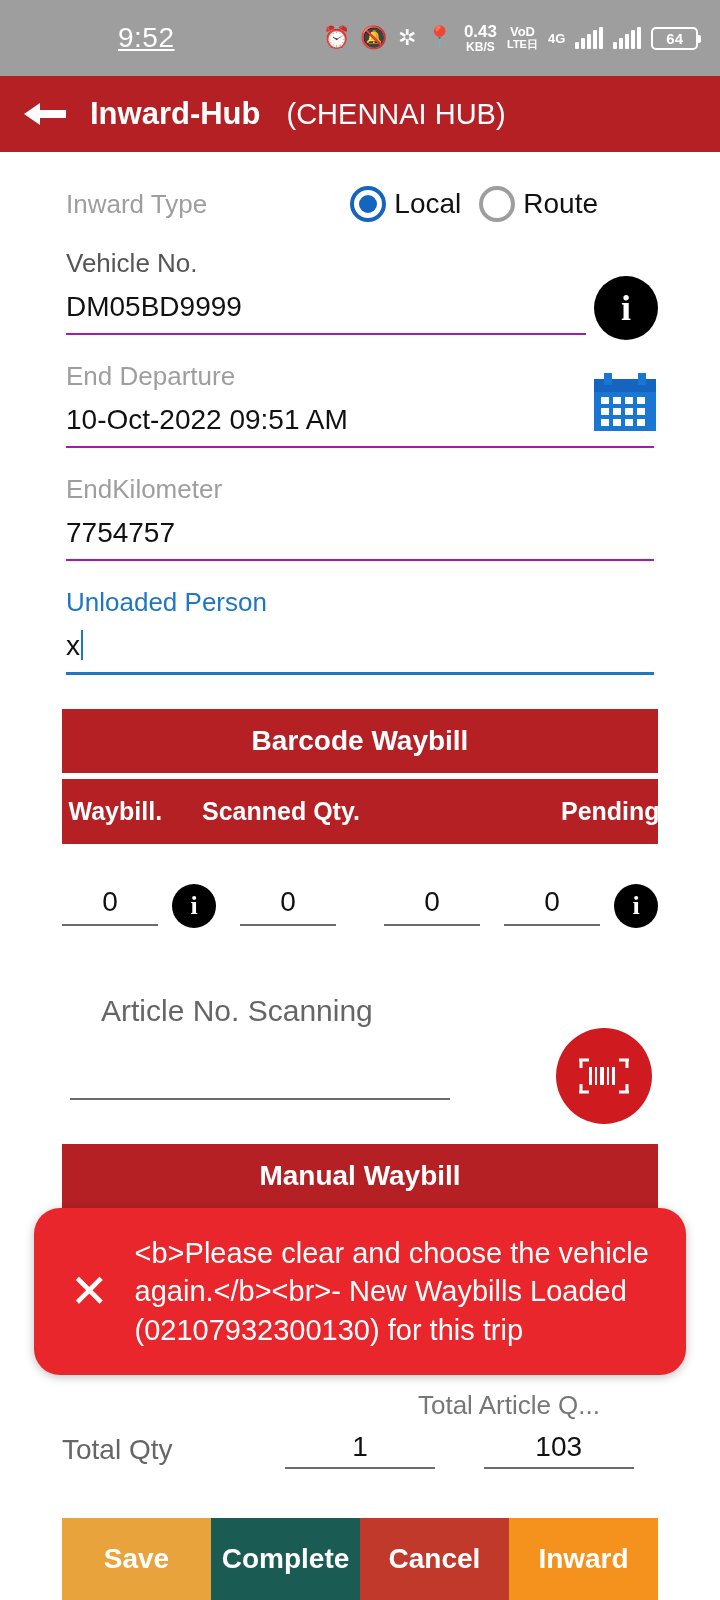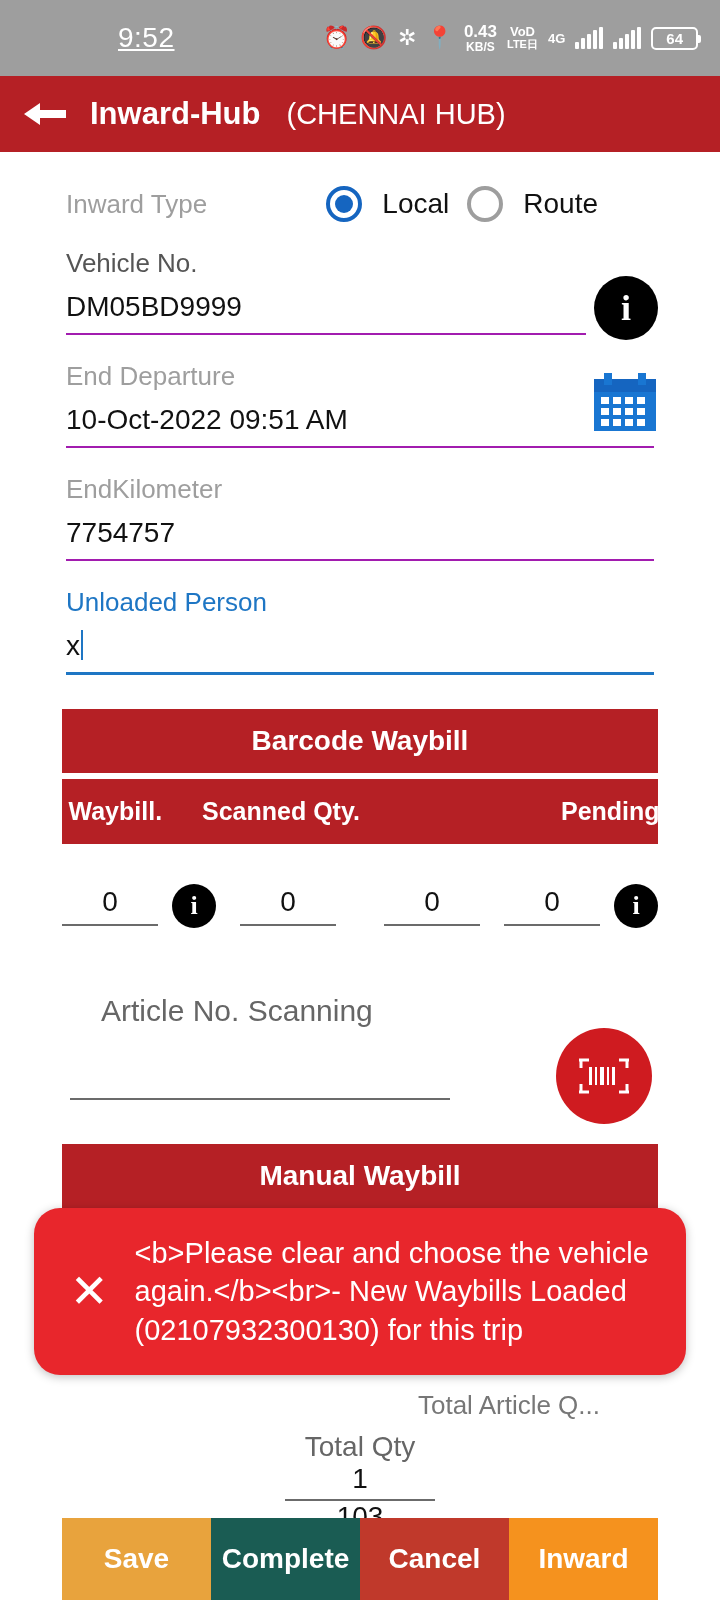--- a/index.html
+++ b/index.html
@@ -51,21 +51,21 @@
   .app-sub { font-size: 29px; font-weight: 400; margin-left: 26px; }
 
   
   .content { padding: 0 0 0 0; position: relative; }
 
   .row-inwardtype {
     display:flex; align-items:center; padding: 34px 66px 0 66px;
   }
   .lbl-muted { color:#9e9e9e; font-size: 26px; }
   .radios { display:flex; align-items:center; margin-left: auto; margin-right: 56px; gap: 18px;}
-  .radio { display:flex; align-items:center; gap:20px; cursor:pointer;}
+  .radio { display:flex; align-items:center; gap:8px; cursor:pointer;}
   .radio .dot {
     width: 36px; height:36px; border-radius:50%; border:4px solid #9e9e9e;
     display:flex; align-items:center; justify-content:center;
   }
   .radio.sel .dot { border-color:#1565c0; }
   .radio.sel .dot::after { content:""; width:18px;height:18px;border-radius:50%;background:#1565c0;}
   .radio span.t { font-size: 28px; color:#111; }
 
   .field { padding: 0 66px; margin-top: 26px; position:relative; }
   .field .flabel { font-size: 26px; color:#555; display:block; margin-bottom: 6px;}
@@ -142,21 +142,21 @@
   .manual-cols div{flex:1;}
   .manual-cols .stack span{display:block;}
 
   .manual-row { display:flex; align-items:center; margin: 26px 62px 0 62px;}
   .manual-row .mc { flex:1; text-align:center; font-size:28px; color:#111;}
   .manual-row .mc u { text-decoration:none; display:inline-block; border-bottom:2px solid #6b6b6b; min-width:130px; padding-bottom:4px;}
   .manual-labels { display:flex; margin: 26px 62px 0 62px; color:#777; font-size:26px;}
   .manual-labels div{flex:1; text-align:center;}
   .manual-labels div:first-child{text-align:left;}
 
-  .totals-row { display:flex; align-items:center; margin: 10px 62px 0 62px; flex-direction: column;}
+  .totals-row { display:flex; align-items:center; margin: 10px 62px 0 62px;}
   .totals-row .tl { flex:1; font-size:28px; color:#666; }
   .totals-row .tv { flex:1; text-align:center; font-size:28px;color:#111;}
   .totals-row .tv u { text-decoration:none; display:inline-block; border-bottom:2px solid #6b6b6b; min-width:150px; padding-bottom:4px;}
 
   
   .toast {
     position:absolute; left: 34px; right: 34px; top: 1208px;
     background:#e8262c; color:#fff; border-radius: 26px;
     display:flex; align-items:center; padding: 26px 30px;
     box-shadow: 0 2px 10px rgba(0,0,0,.25);

